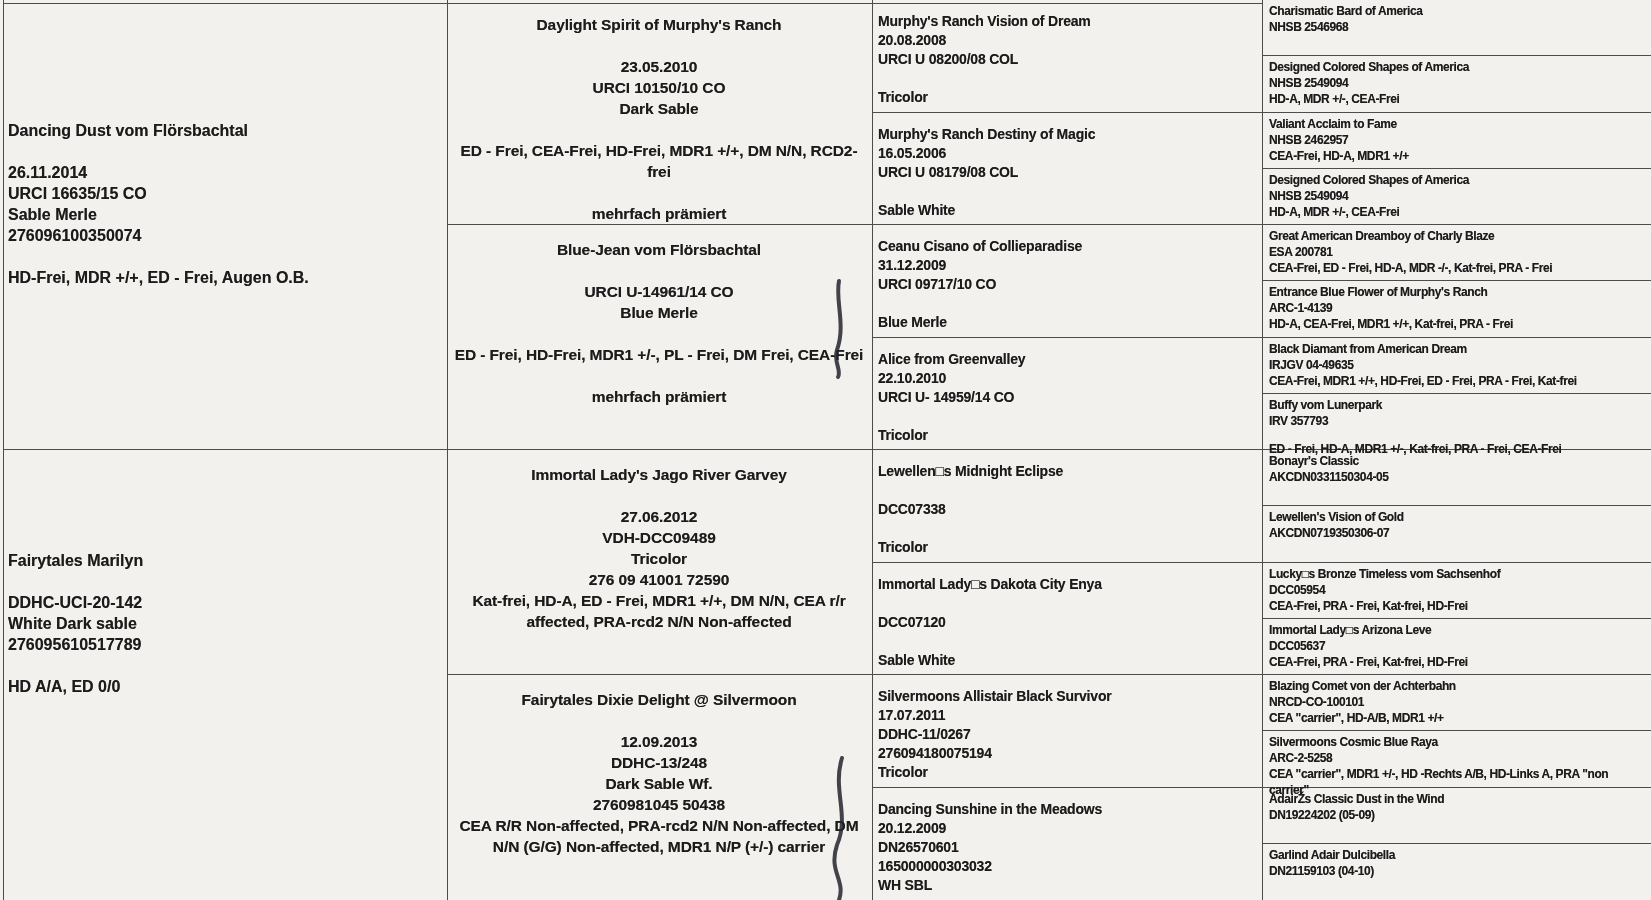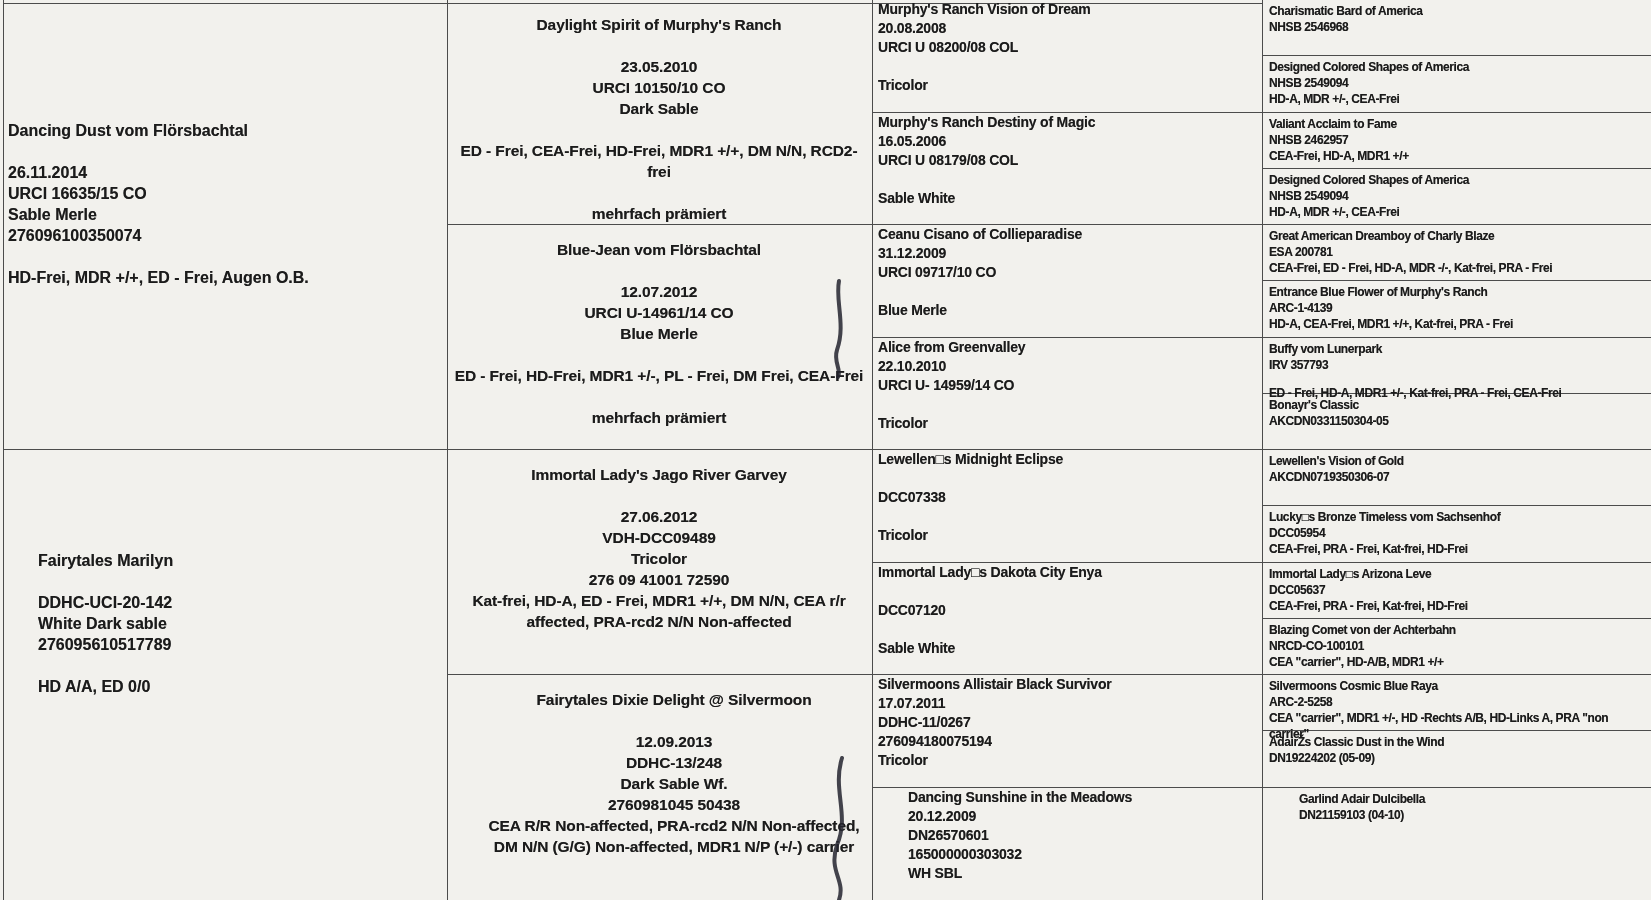--- a/index.html
+++ b/index.html
@@ -26,25 +26,25 @@
   .gen0{left:3px;width:444px;}
   .gen1{left:447px;width:425px;}
   .gen2{left:872px;width:390px;}
   .gen3{left:1262px;width:389px;}
   .cell{
     box-sizing:border-box;
     border-bottom:1px solid var(--line);
     text-shadow:0 0 0.5px rgba(25,25,25,0.55);
     overflow:visible;
   }
-  .col .cell:last-child{border-bottom:none;margin-left:30px;}
+  .col .cell:last-child{border-bottom:none;}
   .gen0 .cell{height:450px;padding:120px 17px 0 4px;font-size:16px;line-height:21px;}
   .gen0 .cell:nth-child(2){padding-top:100px;}
   .gen1 .cell{height:225px;padding:14px 9px 0 6px;font-size:15.5px;line-height:21px;letter-spacing:-0.1px;text-align:center;}
-  .gen2 .cell{height:112.5px;padding:0 6px 0 5px;font-size:14px;line-height:19px;letter-spacing:-0.2px;}
+  .gen2 .cell{height:112.5px;padding:12px 6px 0 5px;font-size:14px;line-height:19px;letter-spacing:-0.2px;}
   .gen3 .cell{height:56.25px;padding:3px 4px 0 6px;font-size:12px;line-height:16px;letter-spacing:-0.4px;}
   .gen3 .blank{height:6px;line-height:6px;overflow:hidden;}
   .line{min-height:1em;}
   .ink{position:absolute;left:815px;top:0;pointer-events:none;}
 </style>
 </head>
 <body>
 
 <div class="page">
   <div class="topline"></div>
@@ -78,21 +78,20 @@
         <div class="line">URCI 10150/10 CO</div>
         <div class="line">Dark Sable</div>
         <div class="line blank">&nbsp;</div>
         <div class="line">ED - Frei, CEA-Frei, HD-Frei, MDR1 +/+, DM N/N, RCD2-frei</div>
         <div class="line blank">&nbsp;</div>
         <div class="line">mehrfach prämiert</div>
       </div>
       <div class="cell">
         <div class="line">Blue-Jean vom Flörsbachtal</div>
         <div class="line blank">&nbsp;</div>
-        <div class="line">12.07.2012</div>
         <div class="line">URCI U-14961/14 CO</div>
         <div class="line">Blue Merle</div>
         <div class="line blank">&nbsp;</div>
         <div class="line">ED - Frei, HD-Frei, MDR1 +/-, PL - Frei, DM Frei, CEA-Frei</div>
         <div class="line blank">&nbsp;</div>
         <div class="line">mehrfach prämiert</div>
       </div>
       <div class="cell">
         <div class="line">Immortal Lady's Jago River Garvey</div>
         <div class="line blank">&nbsp;</div>
@@ -194,20 +193,25 @@
         <div class="line">Great American Dreamboy of Charly Blaze</div>
         <div class="line">ESA 200781</div>
         <div class="line">CEA-Frei, ED - Frei, HD-A, MDR -/-, Kat-frei, PRA - Frei</div>
       </div>
       <div class="cell">
         <div class="line">Entrance Blue Flower of Murphy's Ranch</div>
         <div class="line">ARC-1-4139</div>
         <div class="line">HD-A, CEA-Frei, MDR1 +/+, Kat-frei, PRA - Frei</div>
       </div>
       <div class="cell">
+        <div class="line">Black Diamant from American Dream</div>
+        <div class="line">IRJGV 04-49635</div>
+        <div class="line">CEA-Frei, MDR1 +/+, HD-Frei, ED - Frei, PRA - Frei, Kat-frei</div>
+      </div>
+      <div class="cell">
         <div class="line">Buffy vom Lunerpark</div>
         <div class="line">IRV 357793</div>
         <div class="line blank">&nbsp;</div>
         <div class="line">ED - Frei, HD-A, MDR1 +/-, Kat-frei, PRA - Frei, CEA-Frei</div>
       </div>
       <div class="cell">
         <div class="line">Bonayr's Classic</div>
         <div class="line">AKCDN0331150304-05</div>
       </div>
       <div class="cell">

